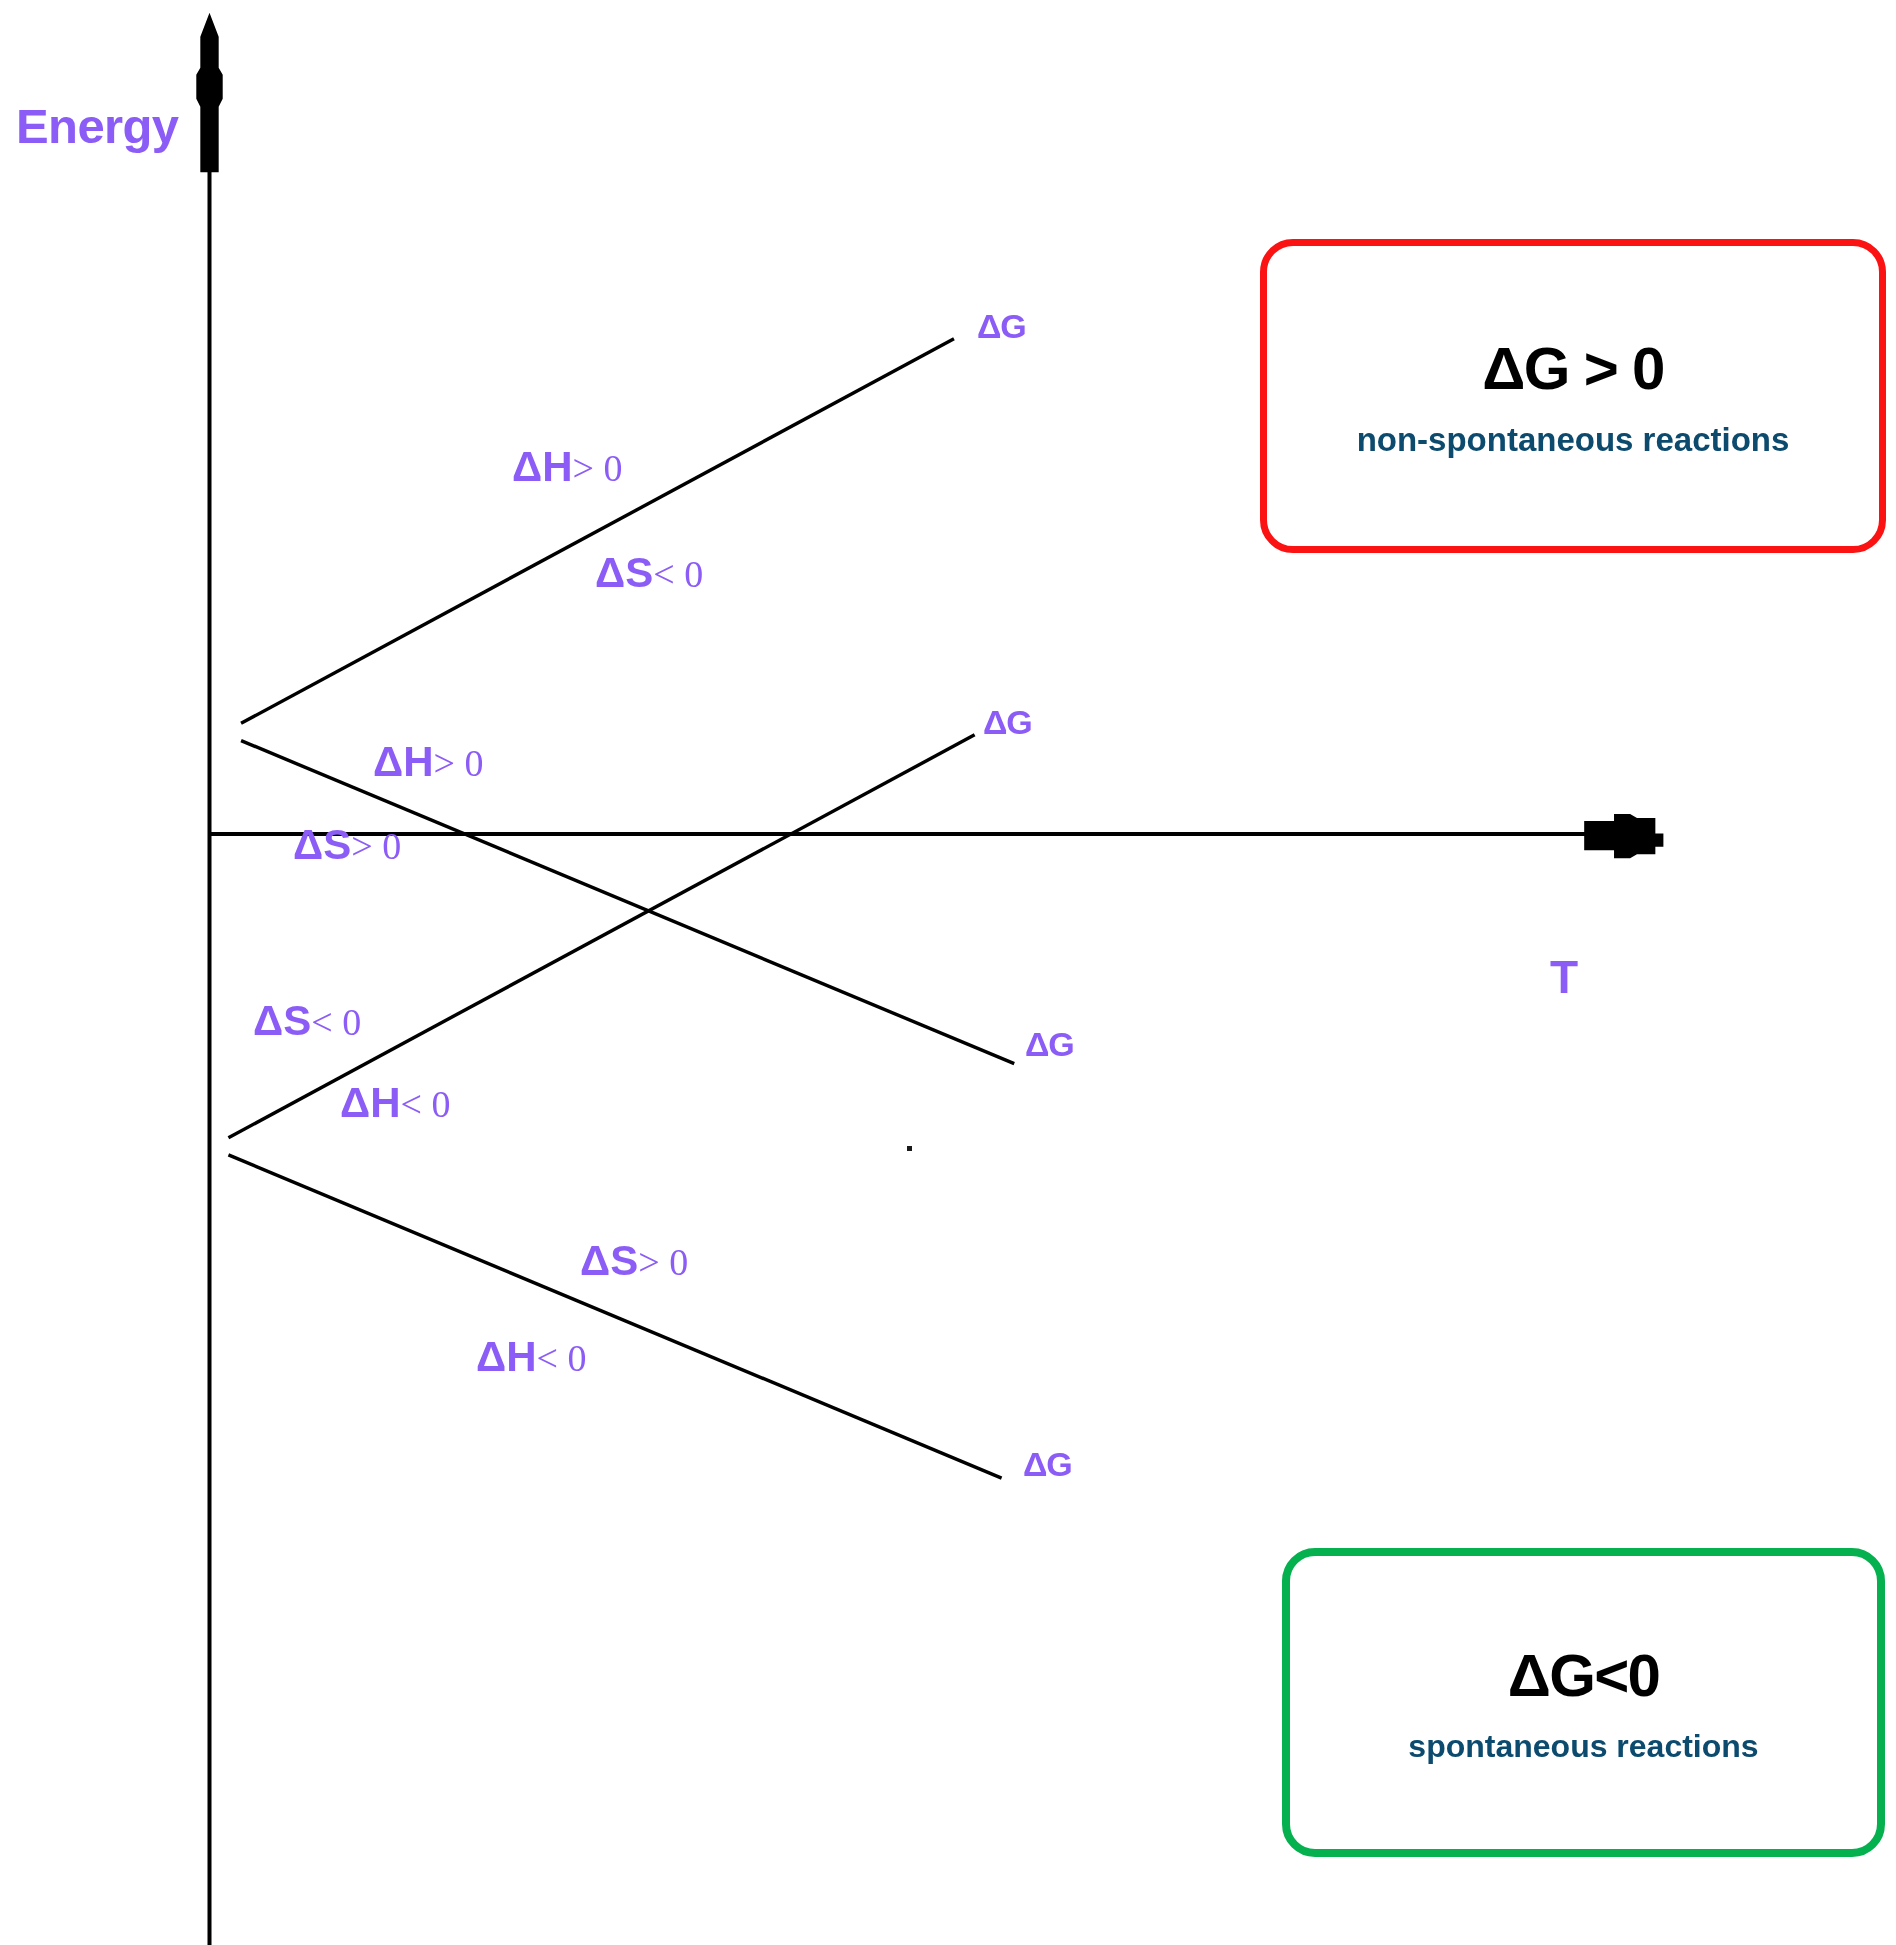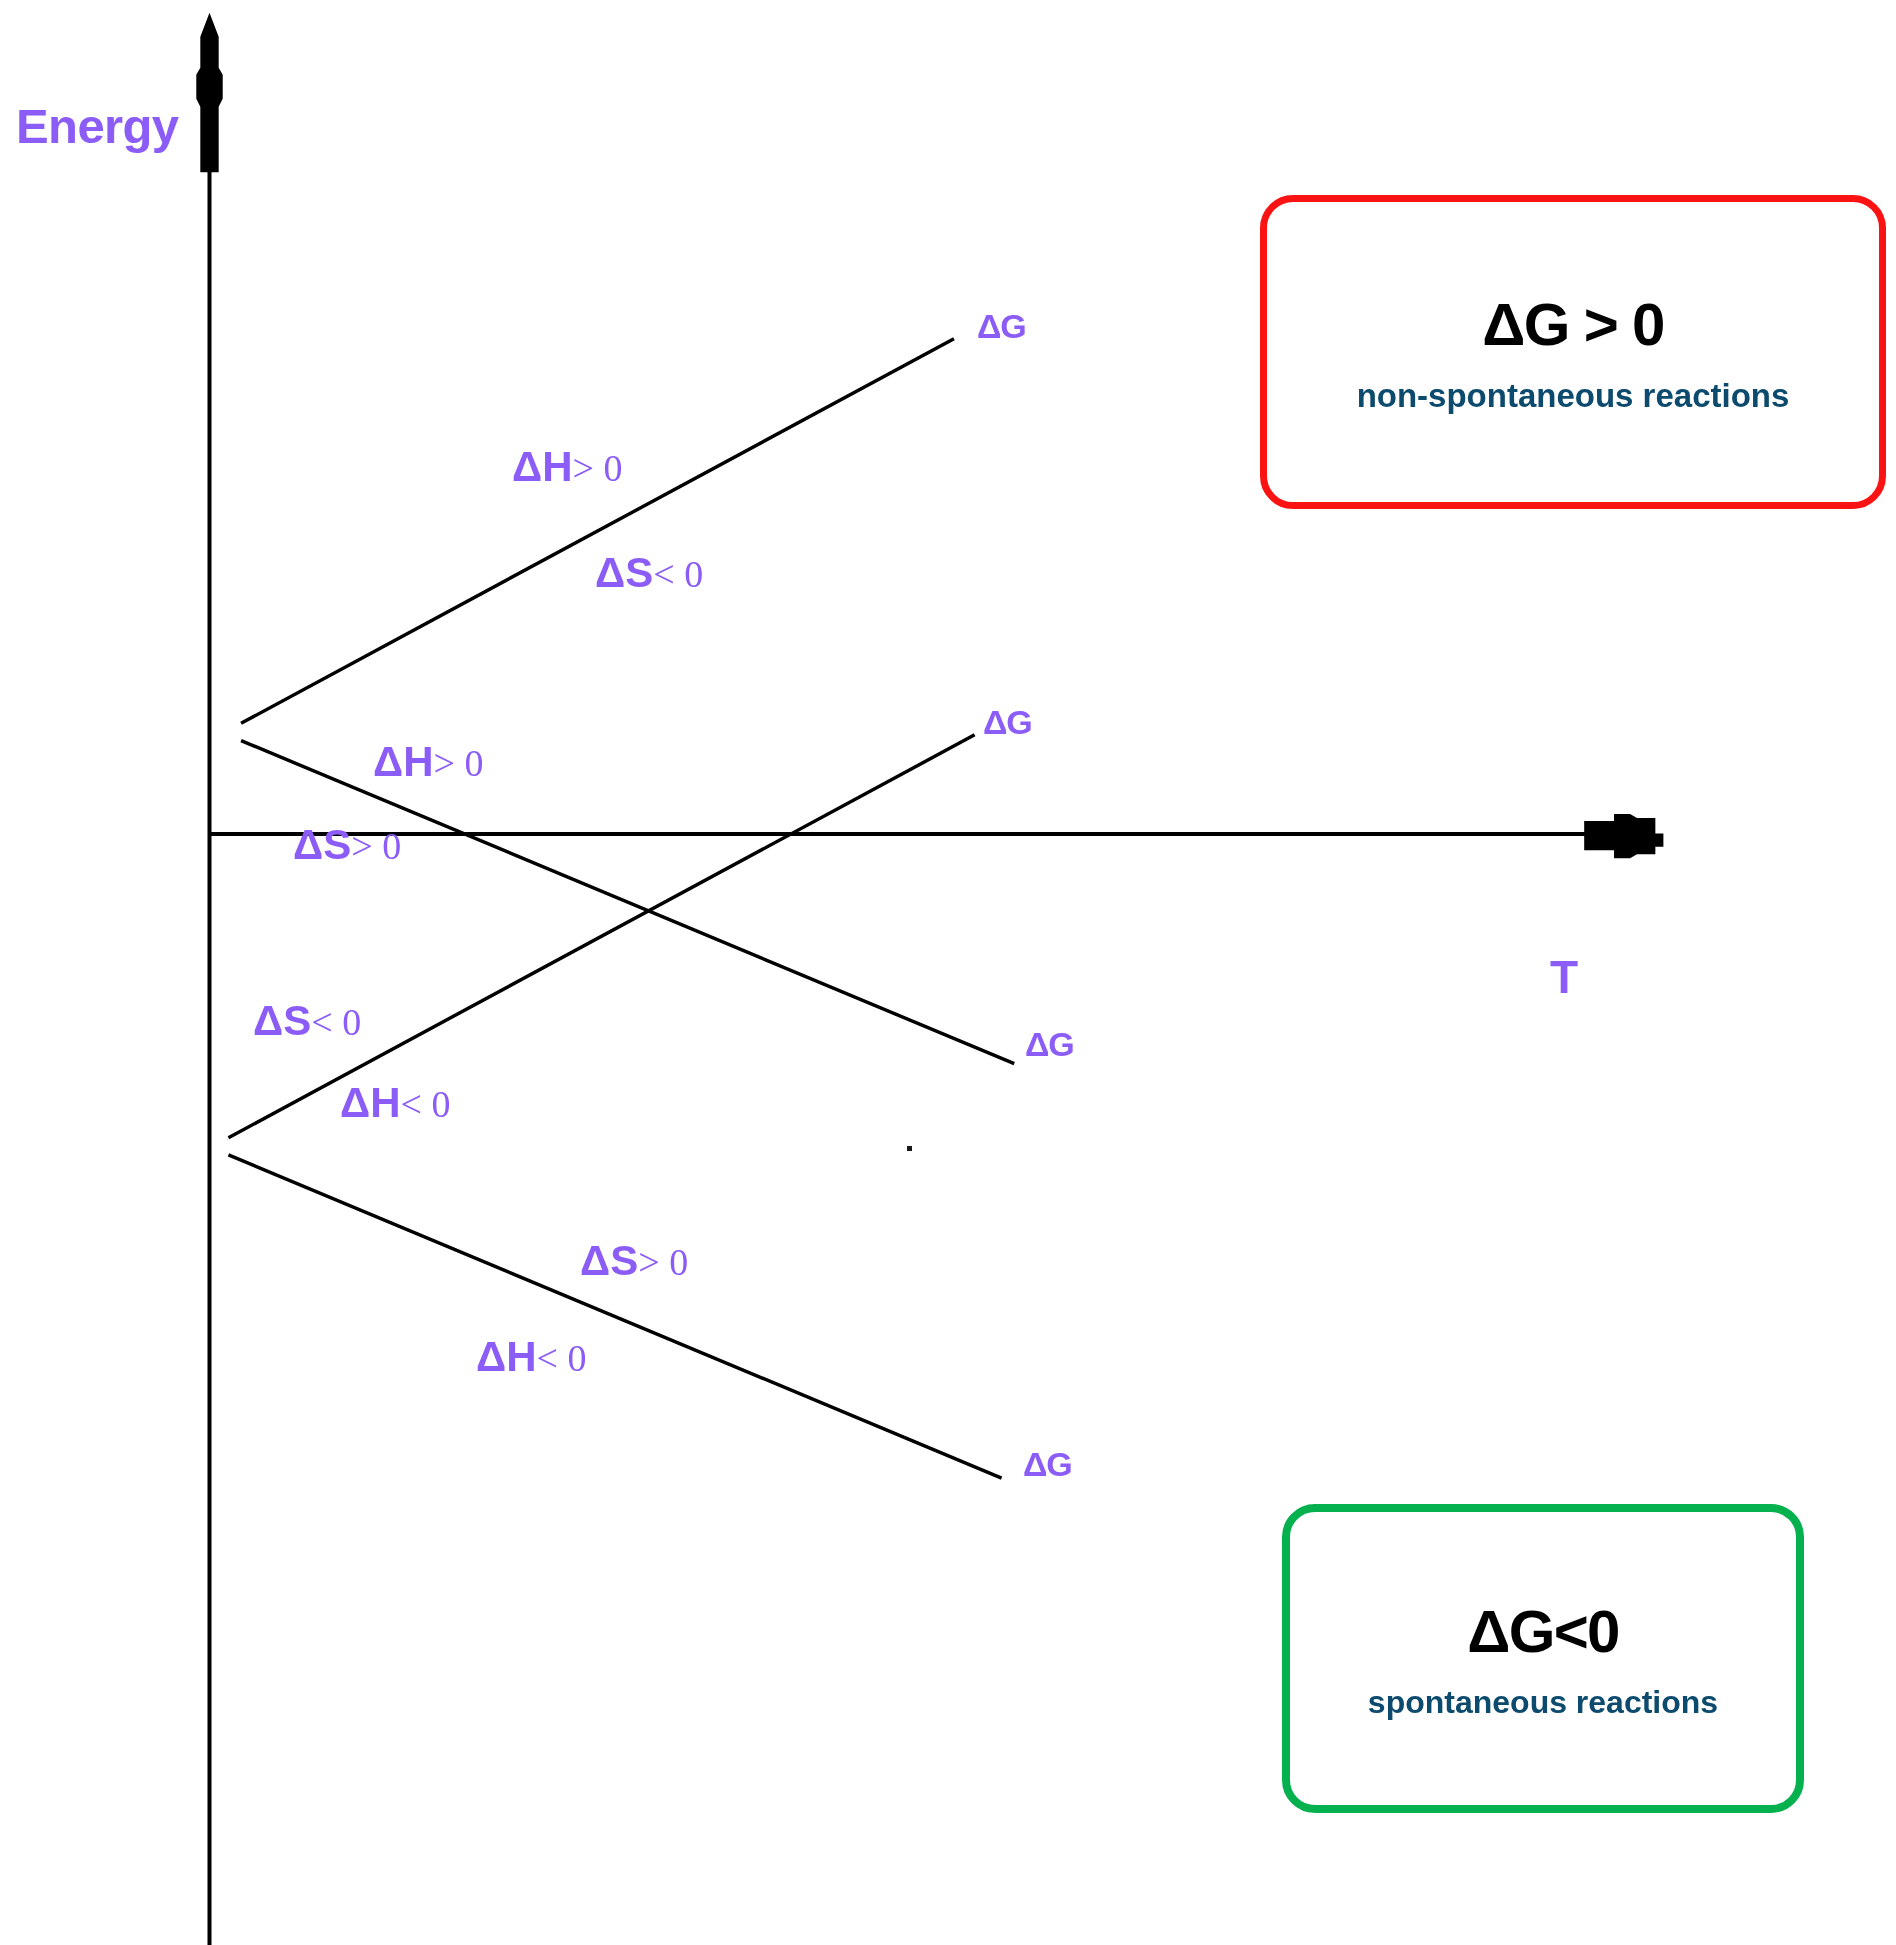--- a/index.html
+++ b/index.html
@@ -80,20 +80,21 @@
     position: absolute;
     box-sizing: border-box;
     background: #ffffff;
     border-style: solid;
     border-radius: 33px;
     display: flex;
     flex-direction: column;
     align-items: center;
     justify-content: center;
     text-align: center;
+    margin-top: 44px;
   }
   .callout .headline {
     font-family: "Liberation Sans", sans-serif;
     font-weight: bold;
     color: #000000;
     letter-spacing: -1.7px;
     line-height: 1;
   }
   .callout .sub {
     font-family: "Liberation Sans", sans-serif;
@@ -115,21 +116,21 @@
     margin-top: 2.3px;
   }
   #callout-nonspontaneous .sub {
     font-size: 33px;
     margin-top: 24px;
   }
 
   #callout-spontaneous {
     left: 1282px;
     top: 1504px;
-    width: 522px;
+    width: 603px;
     height: 309px;
     border-width: 8px;
     border-color: #05b04e;
   }
   #callout-spontaneous .headline {
     font-size: 60px;
     margin-top: 2.3px;
   }
   #callout-spontaneous .sub {
     font-size: 32px;

